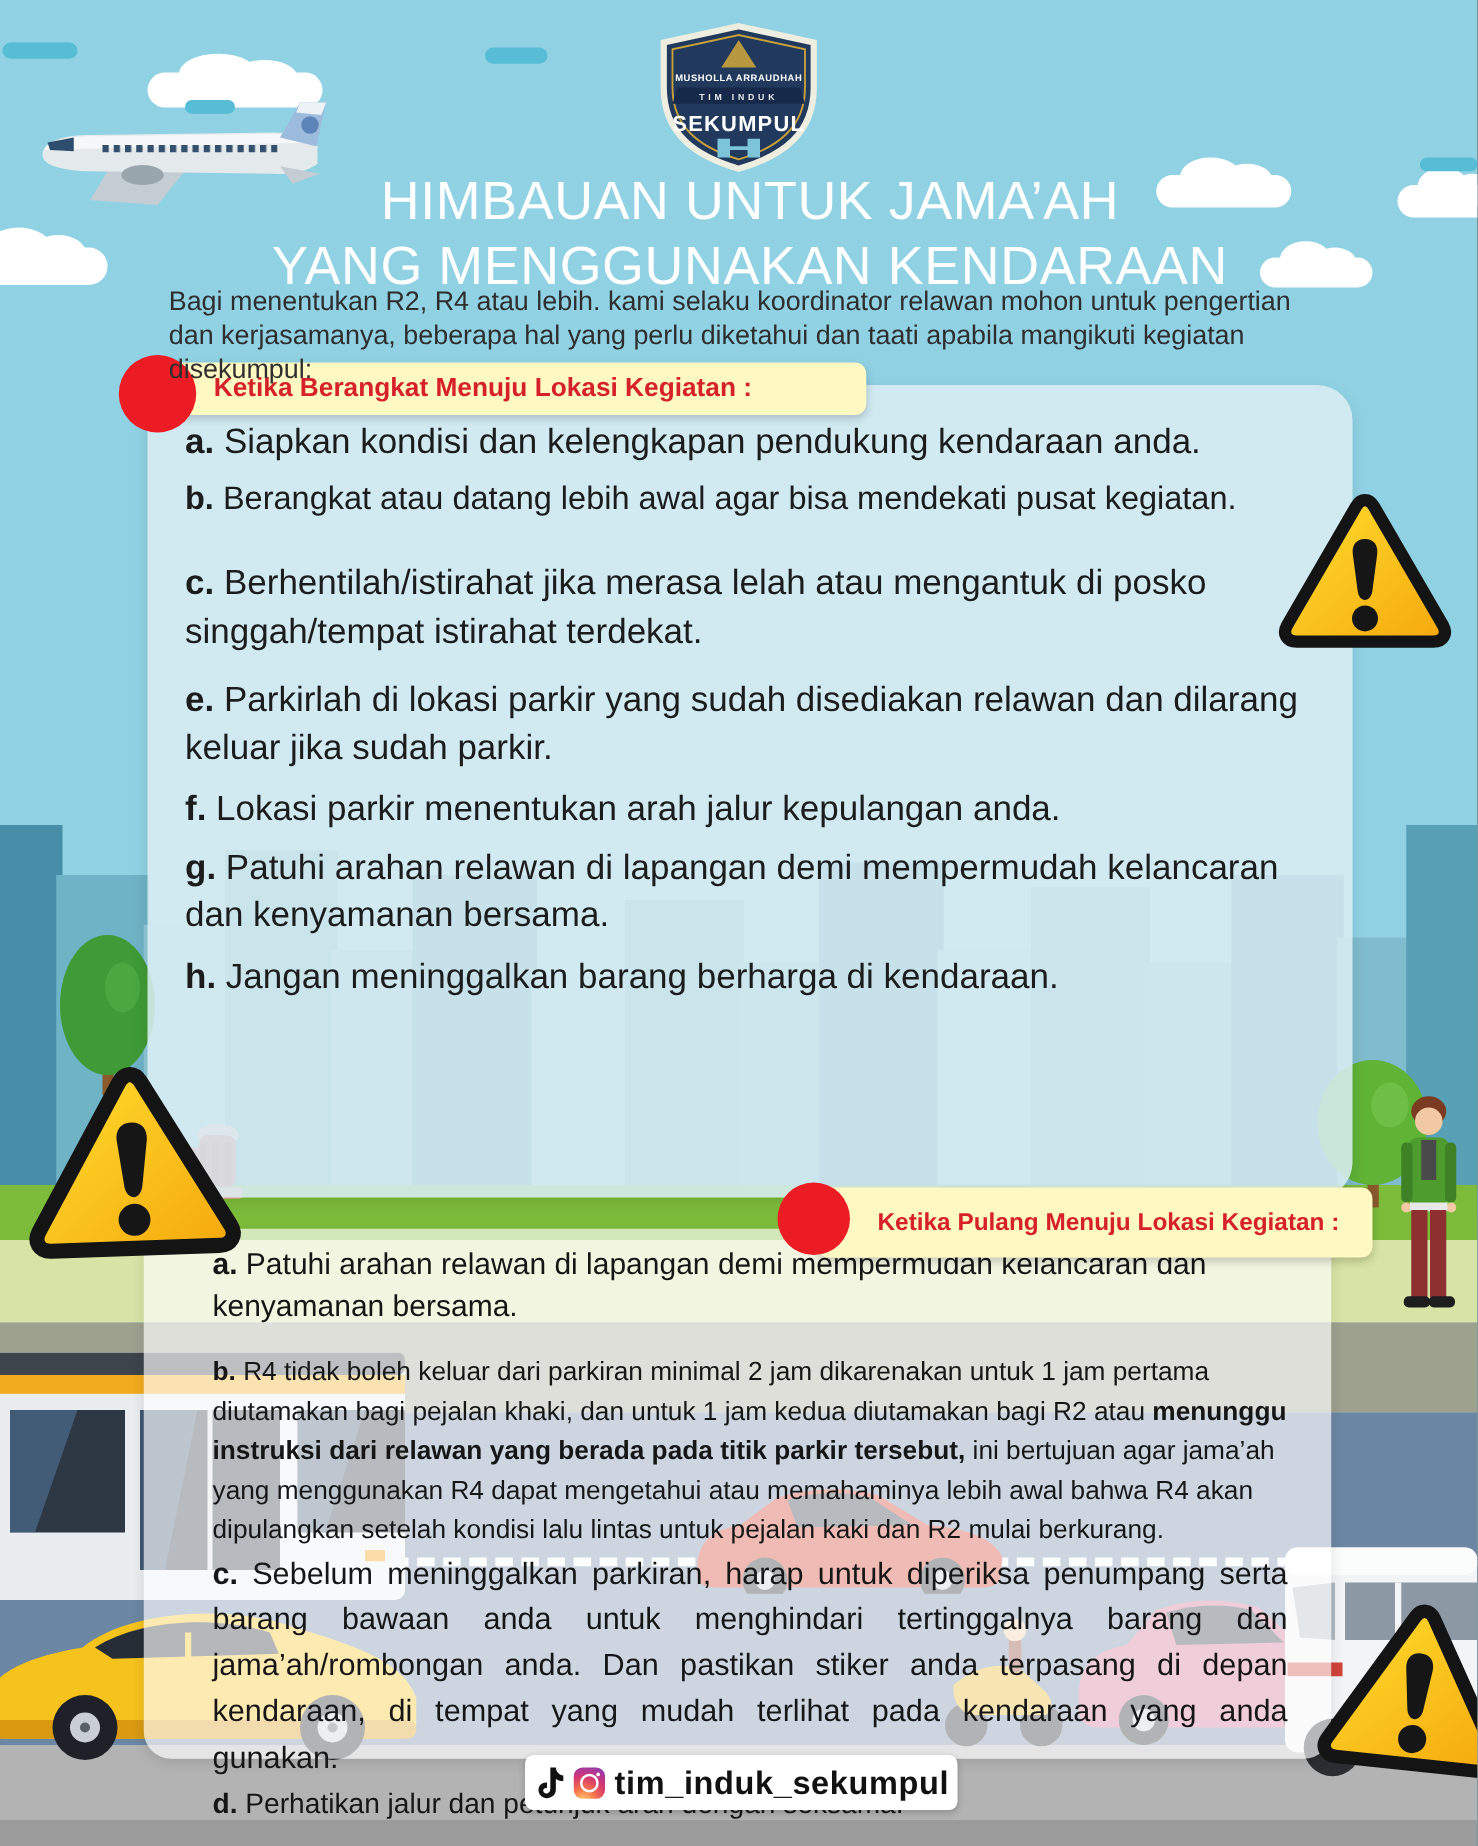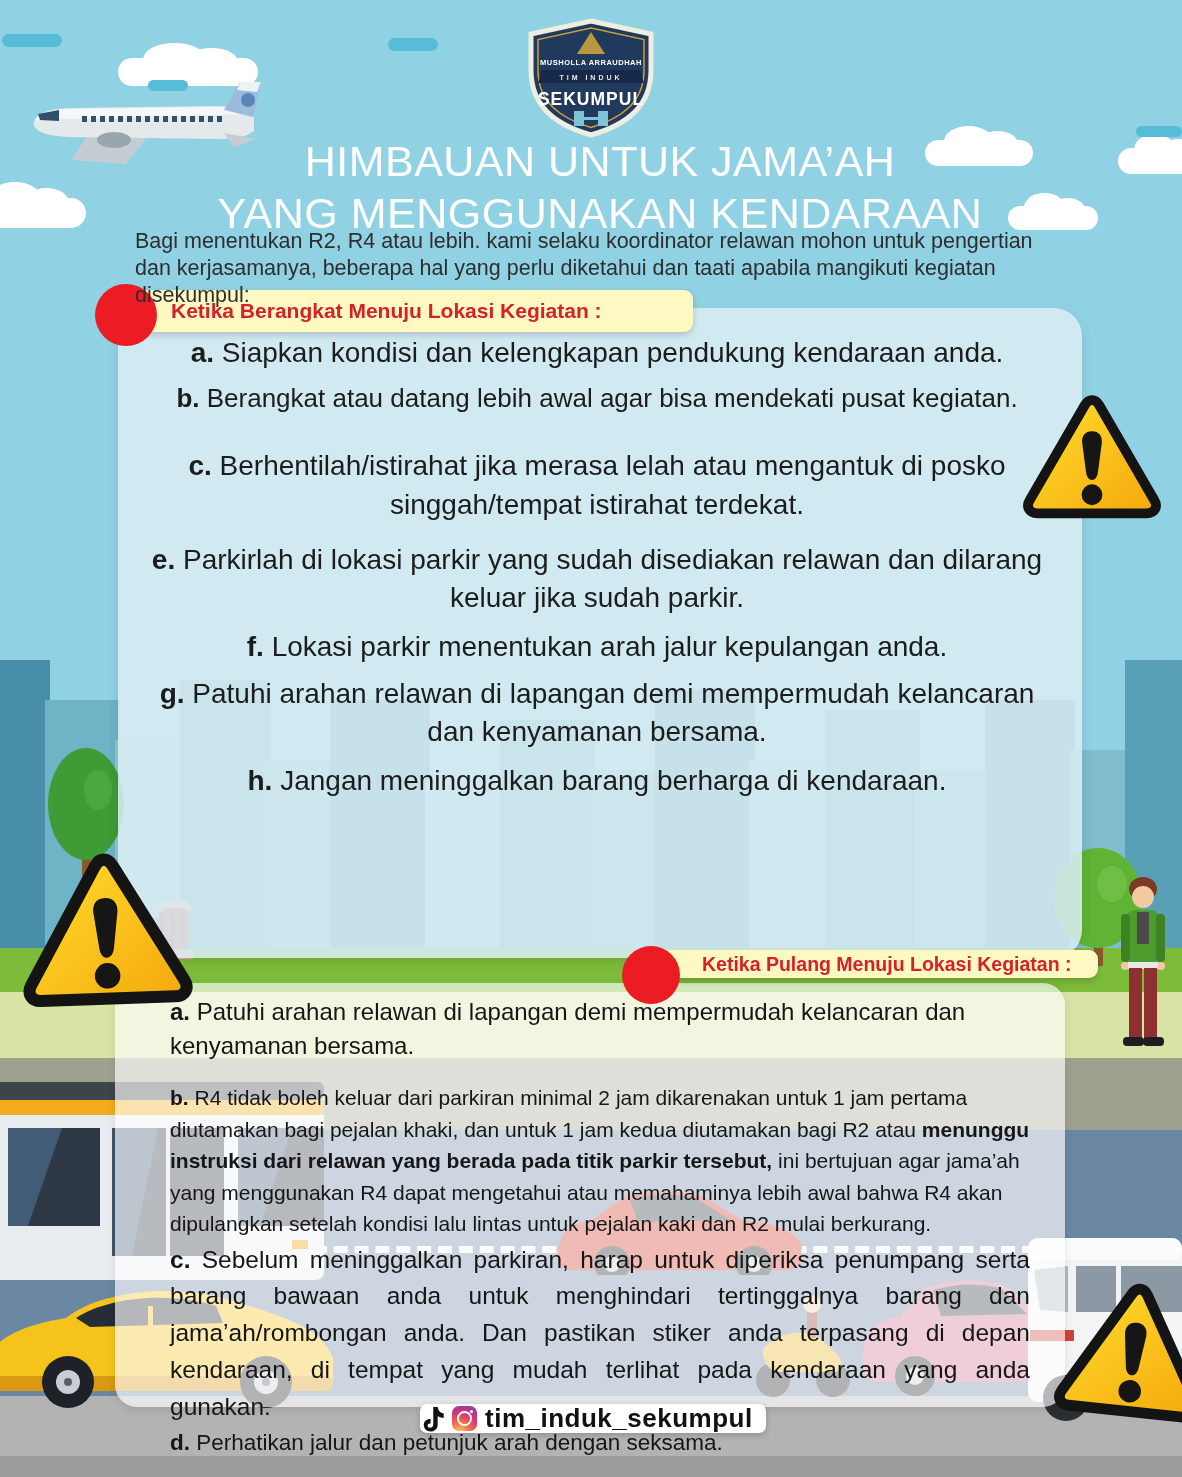--- a/index.html
+++ b/index.html
@@ -23,21 +23,21 @@
   .band{position:absolute;left:0;width:1182px;z-index:2;}
 
   
   .veh{position:absolute;z-index:3;}
   .prop{position:absolute;z-index:4;}
   .dash{position:absolute;left:0;top:1246px;width:1182px;border-top:7px dashed #fff;z-index:3;opacity:.95;}
 
   
   .panel1{position:absolute;left:118px;top:308px;width:964px;height:650px;z-index:5;
     background:rgba(218,237,243,.88);border-radius:28px;box-shadow:0 4px 12px rgba(0,0,0,.10);
-    box-sizing:border-box;padding:26px 36px 0 30px;text-align:center;}
+    box-sizing:border-box;padding:26px 36px 0 30px;}
   .p1-item{color:#1c1c1c;font-size:28px;line-height:1.36;margin-bottom:9px;}
   .p1-item .ltr{font-weight:bold;}
   .i-b{font-size:26px;margin-bottom:31px;}
   .i-c{margin-bottom:17px;}
   .i-d{line-height:1.58;margin-bottom:14px;}
   .i-e{margin-bottom:11px;}
   .i-g{margin-bottom:11px;}
 
   .panel2{position:absolute;left:115px;top:983px;width:950px;height:424px;z-index:5;
     background:rgba(255,255,255,.66);border-radius:22px;box-shadow:0 3px 10px rgba(0,0,0,.10);
@@ -51,37 +51,37 @@
 
   
   .badge{position:absolute;z-index:6;}
   .badge .pill{position:absolute;background:#fef9c3;border-radius:9px;box-shadow:0 3px 7px rgba(0,0,0,.18);
     display:flex;align-items:center;color:#D6212A;font-weight:bold;}
   .badge .dot{position:absolute;background:#EC1C24;border-radius:50%;z-index:2;}
   .badge1{left:95px;top:280px;width:560px;height:70px;}
   .badge1 .pill{left:18px;top:10px;width:522px;height:42px;font-size:21px;padding-left:58px;}
   .badge1 .dot{left:0;top:4px;width:62px;height:62px;}
   .badge2{left:622px;top:940px;width:440px;height:66px;}
-  .badge2 .pill{left:32px;top:10px;width:396px;height:28px;font-size:19.5px;padding-left:48px;}
+  .badge2 .pill{left:32px;top:10px;width:396px;height:56px;font-size:19.5px;padding-left:48px;}
   .badge2 .dot{left:0;top:6px;width:58px;height:58px;}
 
   
   .title{position:absolute;left:120px;top:136px;width:960px;z-index:6;text-align:center;
     color:#fff;font-weight:normal;font-size:43px;line-height:1.2;letter-spacing:.5px;}
   .intro{position:absolute;left:135px;top:228px;width:935px;z-index:6;color:#2e2e2e;
     font-size:21.5px;line-height:1.26;}
   .logo{position:absolute;left:524px;top:18px;z-index:6;}
 
   
   .warn{position:absolute;}
 
   
-  .footer{position:absolute;left:420px;top:1404px;width:346px;height:29px;z-index:7;
+  .footer{position:absolute;left:420px;top:1404px;width:346px;height:44px;z-index:7;
     background:#fff;border-radius:7px;box-shadow:0 2px 6px rgba(0,0,0,.2);
-    display:flex;align-items:center;gap:8px;}
+    display:flex;align-items:center;justify-content:center;gap:8px;}
   .footer .handle{font-size:26px;font-weight:bold;color:#111;letter-spacing:.5px;}
   .ig{width:25px;height:25px;border-radius:7px;position:relative;display:inline-block;
     background:radial-gradient(circle at 30% 110%,#ffd776 0%,#f5734b 32%,#d6366f 62%,#8a3ab9 95%);}
   .ig::before{content:"";position:absolute;left:5px;top:5px;right:5px;bottom:5px;
     border:2.5px solid #fff;border-radius:50%;}
   .ig::after{content:"";position:absolute;right:4px;top:4px;width:3px;height:3px;background:#fff;border-radius:50%;}
 </style>
 </head>
 <body>
 

